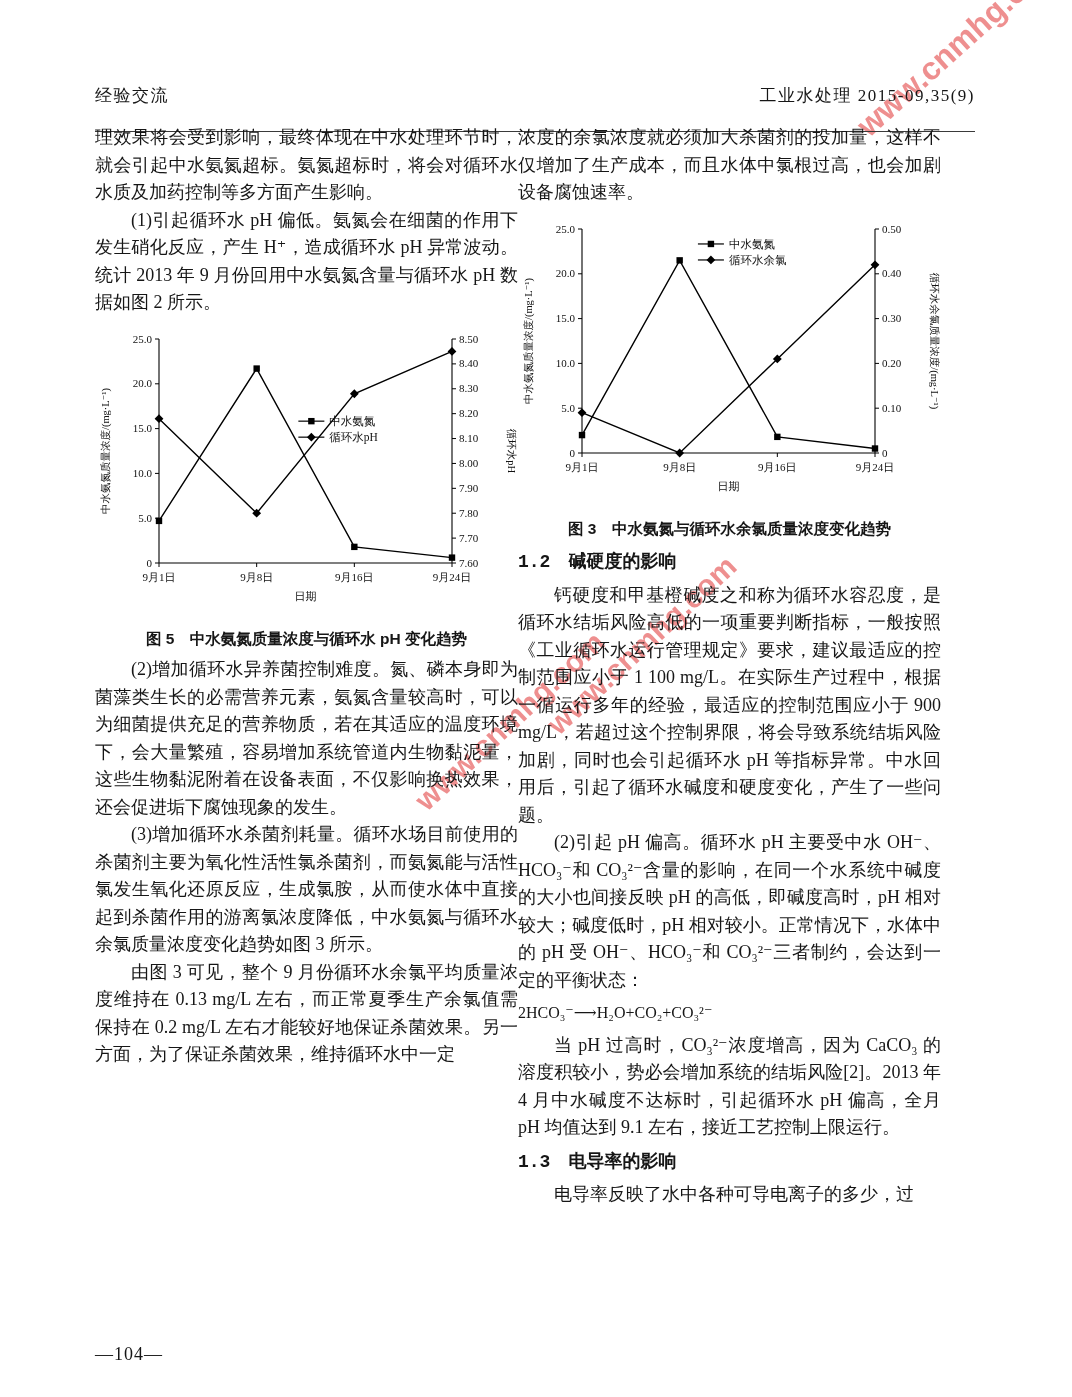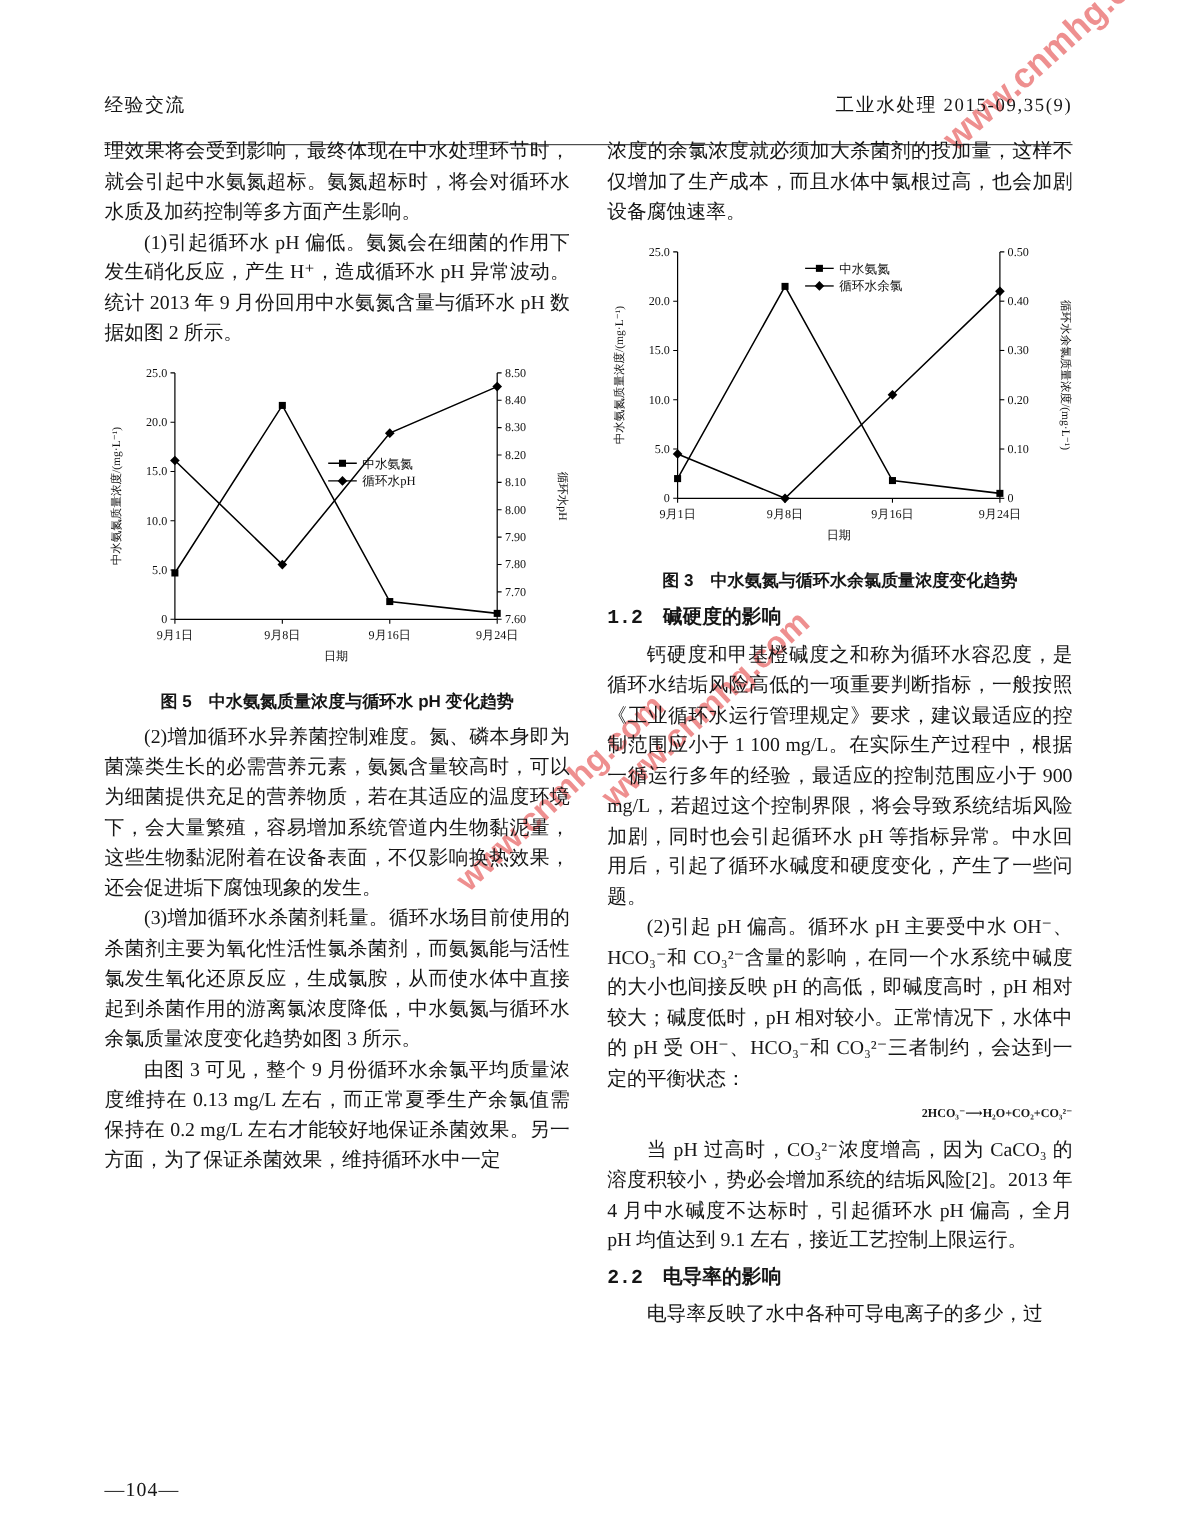--- a/index.html
+++ b/index.html
@@ -8,37 +8,37 @@
 
   .page { position:absolute; inset:0; background:#fff; overflow:hidden; }
 
   .pagehead {
     position:absolute; top:84px; left:95px; right:97px;
     display:flex; justify-content:space-between; align-items:flex-end;
     font-size:17px; letter-spacing:1.5px;
     padding-bottom:24px; border-bottom:1.6px solid #3a3a3a;
   }
 
-  .columns { position:absolute; top:124px; left:95px; right:97px; display:flex; gap:34px; }
+  .columns { position:absolute; top:124px; left:95px; right:97px; display:flex; }
   .col { width:423px; font-size:18px; line-height:27.5px; text-align:justify; }
   .col p { text-indent:2em; margin:0; }
   .col p.cont { text-indent:0; }
 
   figure { margin:10px 0 4px; text-align:center; }
   figcaption {
     font-weight:bold; font-size:15.5px; margin-top:8px;
     font-family:"Liberation Sans","DejaVu Sans",sans-serif;
   }
   svg.chart { display:block; margin:0 auto; }
 
   h3.section {
     font-size:18px; font-weight:bold; margin:7px 0 5px; text-align:left;
     font-family:Liberation Mono, monospace;
   }
-  .formula { text-align:right; text-indent:0 !important; margin:5px 0; font-size:11px;font-weight:bold; }
+  .formula { text-align:left; text-indent:0 !important; margin:5px 0; font-size:16px; }
 
   .pagenum { position:absolute; left:95px; bottom:32px; font-size:18px; letter-spacing:1px; }
 
   .watermark {
     position:absolute; color:rgba(228,75,75,0.62);
     font-family:"Liberation Sans","DejaVu Sans",sans-serif; font-weight:bold;
     transform-origin:left center; pointer-events:none; white-space:nowrap;
   }
   .wm1 { top:112px; left:862px; font-size:32px; transform:rotate(-42deg); }
   .wm2 { top:788px; left:420px; font-size:30px; transform:rotate(-43deg); }
@@ -198,20 +198,20 @@
             <text x="210.92" y="46.96" font-size="11.5" fill="#111">循环水余氯</text>
           </svg>
         <figcaption>图 3　中水氨氮与循环水余氯质量浓度变化趋势</figcaption>
       </figure>
 
       <h3 class="section">1.2　碱硬度的影响</h3>
       <p>钙硬度和甲基橙碱度之和称为循环水容忍度，是循环水结垢风险高低的一项重要判断指标，一般按照《工业循环水运行管理规定》要求，建议最适应的控制范围应小于 1 100 mg/L。在实际生产过程中，根据一循运行多年的经验，最适应的控制范围应小于 900 mg/L，若超过这个控制界限，将会导致系统结垢风险加剧，同时也会引起循环水 pH 等指标异常。中水回用后，引起了循环水碱度和硬度变化，产生了一些问题。</p>
       <p>(2)引起 pH 偏高。循环水 pH 主要受中水 OH⁻、HCO₃⁻和 CO₃²⁻含量的影响，在同一个水系统中碱度的大小也间接反映 pH 的高低，即碱度高时，pH 相对较大；碱度低时，pH 相对较小。正常情况下，水体中的 pH 受 OH⁻、HCO₃⁻和 CO₃²⁻三者制约，会达到一定的平衡状态：</p>
       <div class="formula">2HCO₃⁻⟶H₂O+CO₂+CO₃²⁻</div>
       <p>当 pH 过高时，CO₃²⁻浓度增高，因为 CaCO₃ 的溶度积较小，势必会增加系统的结垢风险[2]。2013 年 4 月中水碱度不达标时，引起循环水 pH 偏高，全月 pH 均值达到 9.1 左右，接近工艺控制上限运行。</p>
-      <h3 class="section">2.2　电导率的影响</h3>
+      <h3 class="section">1.3　电导率的影响</h3>
       <p>电导率反映了水中各种可导电离子的多少，过</p>
     </div>
 
   </div>
 
   <div class="pagenum">—104—</div>
 </div>
 
 </body></html>

